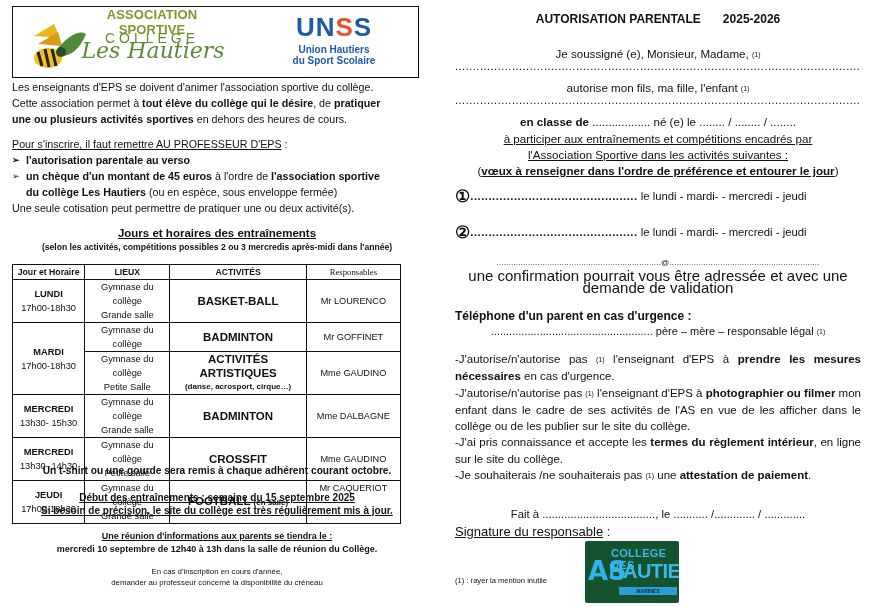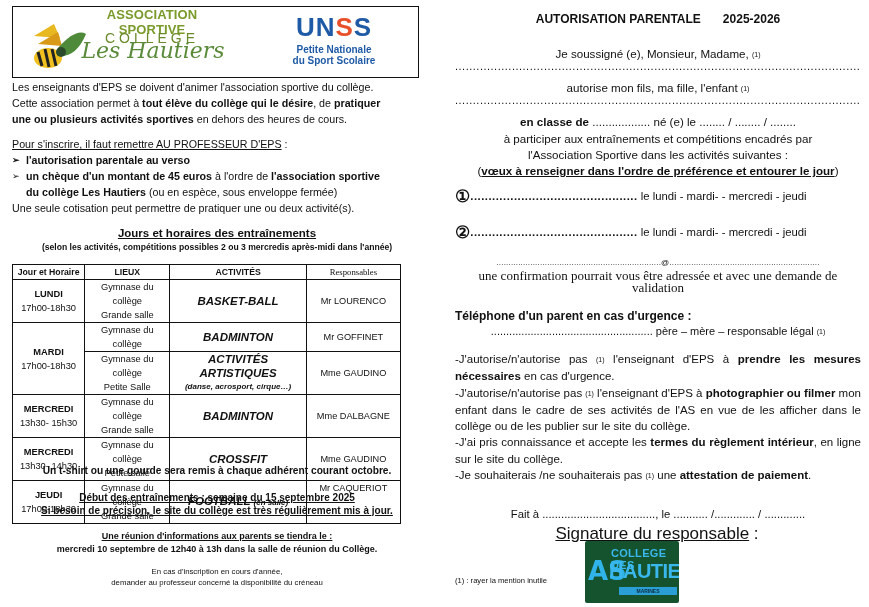--- a/index.html
+++ b/index.html
@@ -28,21 +28,21 @@
   #inscrire .bul::before { content: "\27A2"; position: absolute; left: 0; top: 0; font-size: 9px; }
   #horaires-title { left: 12px; top: 227px; width: 410px; font-size: 11.5px; font-weight: bold; text-decoration: underline; text-align: center; }
   #horaires-sub { left: 12px; top: 242px; width: 410px; font-size: 8.6px; font-weight: bold; text-align: center; }
 
   #schedule { left: 12px; top: 264px; width: 389px; border-collapse: collapse; font-size: 9.3px; line-height: 14px; }
   #schedule td, #schedule th { border: 1px solid #111; text-align: center; vertical-align: middle; padding: 0 1px; }
   #schedule th { font-weight: bold; height: 13px; font-size: 8.7px; }
   #schedule th.resp { font-weight: normal; font-family: Liberation Serif, serif; }
   #schedule td.day { width: 72px; }
   #schedule td.lieu { width: 85px; }
-  #schedule td.act { width: 136px; font-weight: bold; font-size: 11.5px; font-style: italic; }
+  #schedule td.act { width: 136px; font-weight: bold; font-size: 11.5px; }
   #schedule td.act .small { font-size: 8px; }
   #schedule td.resp { width: 94px; font-size: 9.2px; }
   #schedule td.resp.top { vertical-align: top; }
   #schedule .dayname { font-weight: bold; }
 
   .note { left: 12px; width: 410px; text-align: center; font-weight: bold; }
   #tshirt { top: 465px; font-size: 10.2px; }
   #debut { top: 491px; font-size: 10px; line-height: 13px; text-decoration: underline; }
   #reunion { top: 530px; font-size: 9px; line-height: 13px; }
   #reunion .u { text-decoration: underline; }
@@ -51,42 +51,42 @@
   
   .rp { left: 455px; width: 406px; font-size: 11.6px; line-height: 16px; }
   #auth-title { left: 455px; top: 12px; width: 406px; text-align: center; font-weight: bold; font-size: 12px; }
   #auth-title .yr { margin-left: 22px; }
   .dots { left: 455px; width: 406px; overflow: hidden; white-space: nowrap; font-size: 11px; letter-spacing: 0.5px; }
   #soussigne { top: 46px; text-align: center; }
   #dots1 { top: 60px; }
   #autorise { top: 80px; text-align: center; }
   #dots2 { top: 94px; }
   #classe { top: 114px; text-align: center; }
-  #participer { top: 131px; text-align: center; line-height: 16px; }
+  #participer { top: 131px; text-align: center; line-height: 16px; text-decoration: underline; }
   #voeux { top: 163px; text-align: center; font-weight: bold; }
   #voeux .u { text-decoration: underline; }
 
   .choice { left: 455px; width: 406px; font-size: 11.3px; white-space: nowrap; }
   .choice .num { font-size: 17px; font-weight: bold; vertical-align: -2px; }
   .choice .fill { font-weight: bold; letter-spacing: 0.5px; }
   #choice1 { top: 186px; }
   #choice2 { top: 222px; }
 
   #unss-mail { top: 255px; text-align: center; font-size: 10.4px; line-height: 15px; }
   #unss-mail .dl { font-size: 8px; display: block; letter-spacing: 0.2px; }
-  #unss-mail .conf { font-size: 13px; display: block; line-height: 12px; font-family: Liberation Serif, serif; }
+  #unss-mail .conf { font-size: 15px; display: block; line-height: 12px; }
 
   #tel-title { left: 455px; top: 309px; width: 406px; text-align: left; font-weight: bold; font-size: 12px; }
   #tel-line { left: 455px; top: 325px; width: 406px; text-align: center; font-size: 11px; white-space: nowrap; }
 
   #autorisations { top: 351px; text-align: justify; line-height: 16.3px; font-size: 11.5px; }
   #autorisations p { margin: 0; }
 
   #fait { left: 455px; top: 508px; width: 406px; text-align: center; font-size: 11.3px; white-space: nowrap; }
-  #signature { left: 455px; top: 524px; width: 404px; text-align: center; font-size: 17px; }
+  #signature { left: 455px; top: 524px; width: 404px; text-align: left; font-size: 13px; }
   #signature .u { text-decoration: underline; }
   #rayer { left: 455px; top: 576px; font-size: 7.6px; }
 
   #as-badge { left: 585px; top: 541px; width: 94px; height: 62px; background: #14532d; border-radius: 2px; overflow: hidden; padding-left: 29px; }
   #as-badge .bigA { position: absolute; left: 3px; top: 2px; font-size: 44px; font-weight: 900; color: #2fb3e8; line-height: 44px; font-family: "DejaVu Sans", sans-serif; }
   #as-badge .t1 { position: absolute; left: 26px; top: 6px; font-size: 11px; font-weight: bold; color: #3ab8ee; letter-spacing: 0.3px; }
   #as-badge .t2 { position: absolute; left: 24px; top: 19px; font-size: 20px; font-weight: 900; color: #3ab8ee; letter-spacing: -0.5px; }
   #as-badge .ribbon { position: absolute; left: 34px; top: 46px; width: 58px; height: 8px; background: #2a9fd6; color: #0e2c3c; font-size: 5px; text-align: center; line-height: 8px; font-weight: bold; }
 </style>
 </head>
@@ -101,21 +101,21 @@
   <path d="M10 34 L14 48 M17 31 L21 49 M24 31 L28 48" stroke="#222" stroke-width="3"></path>
   <circle cx="33" cy="34" r="5" fill="#2a4a2a"></circle>
 </svg>
 <div class="abs" id="as-title">ASSOCIATION SPORTIVE</div>
 <div class="abs" id="as-college">COLLEGE</div>
 <div class="abs" id="as-hautiers">Les Hautiers</div>
 
 <div class="abs" id="unss-logo">
   <div id="unss-mark"><span>UN</span><span class="s2">S</span><span>S</span></div>
   <div id="unss-sub">
-    <div>Petite Nationale</div>
+    <div>Union Hautiers</div>
     <div>du Sport Scolaire</div>
   </div>
 </div>
 
 <div class="abs lp" id="intro">
   <div>Les enseignants d'EPS se doivent d'animer l'association sportive du collège.</div>
   <div><span>Cette association permet à </span><b>tout élève du collège qui le désire</b><span>, de </span><b>pratiquer</b></div>
   <div><b>une ou plusieurs activités sportives</b><span> en dehors des heures de cours.</span></div>
 </div>
 

